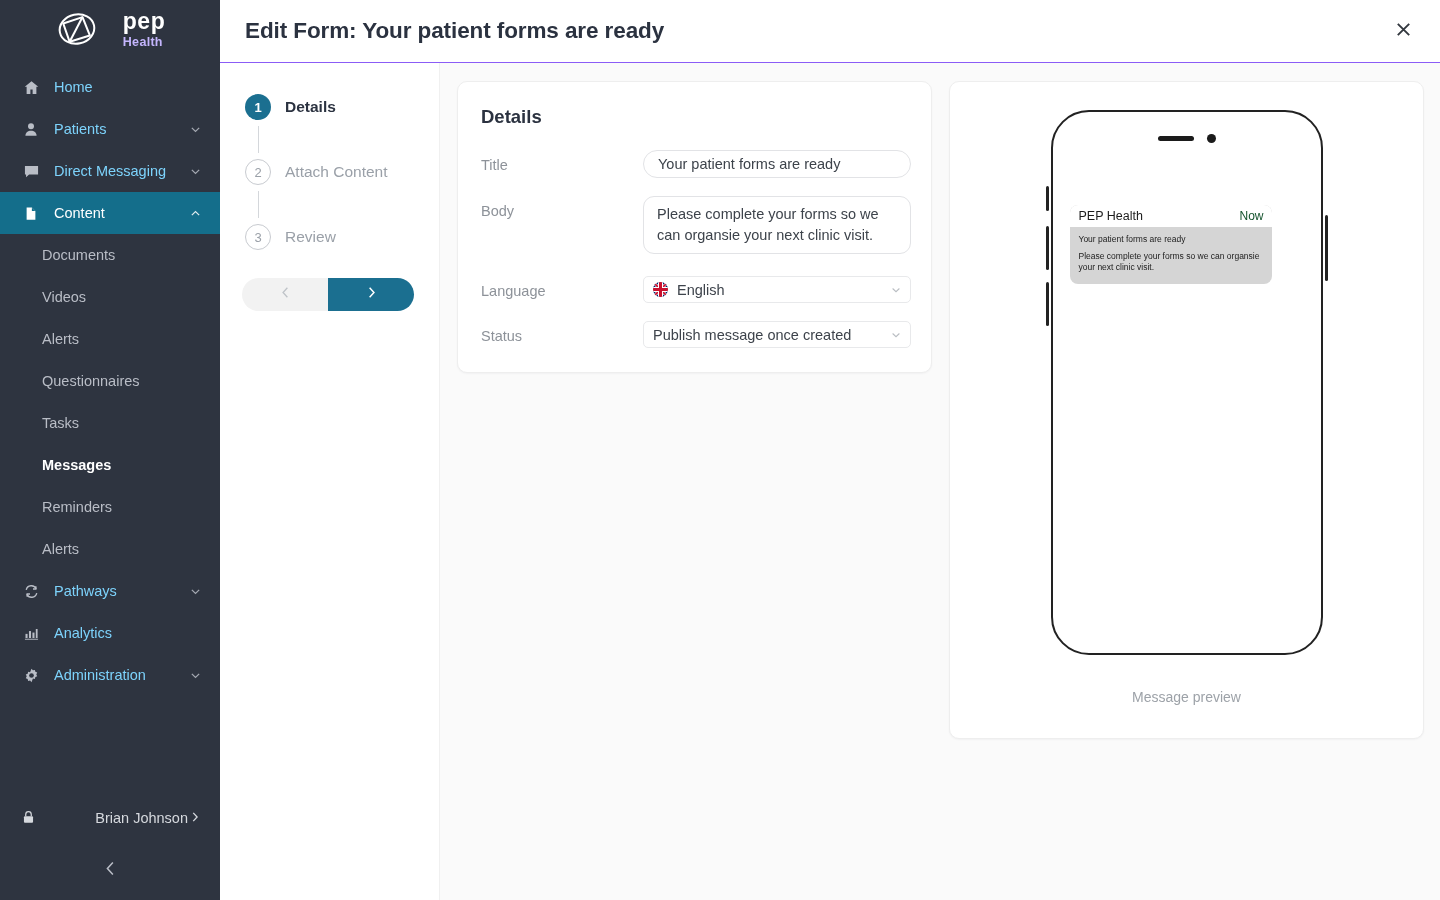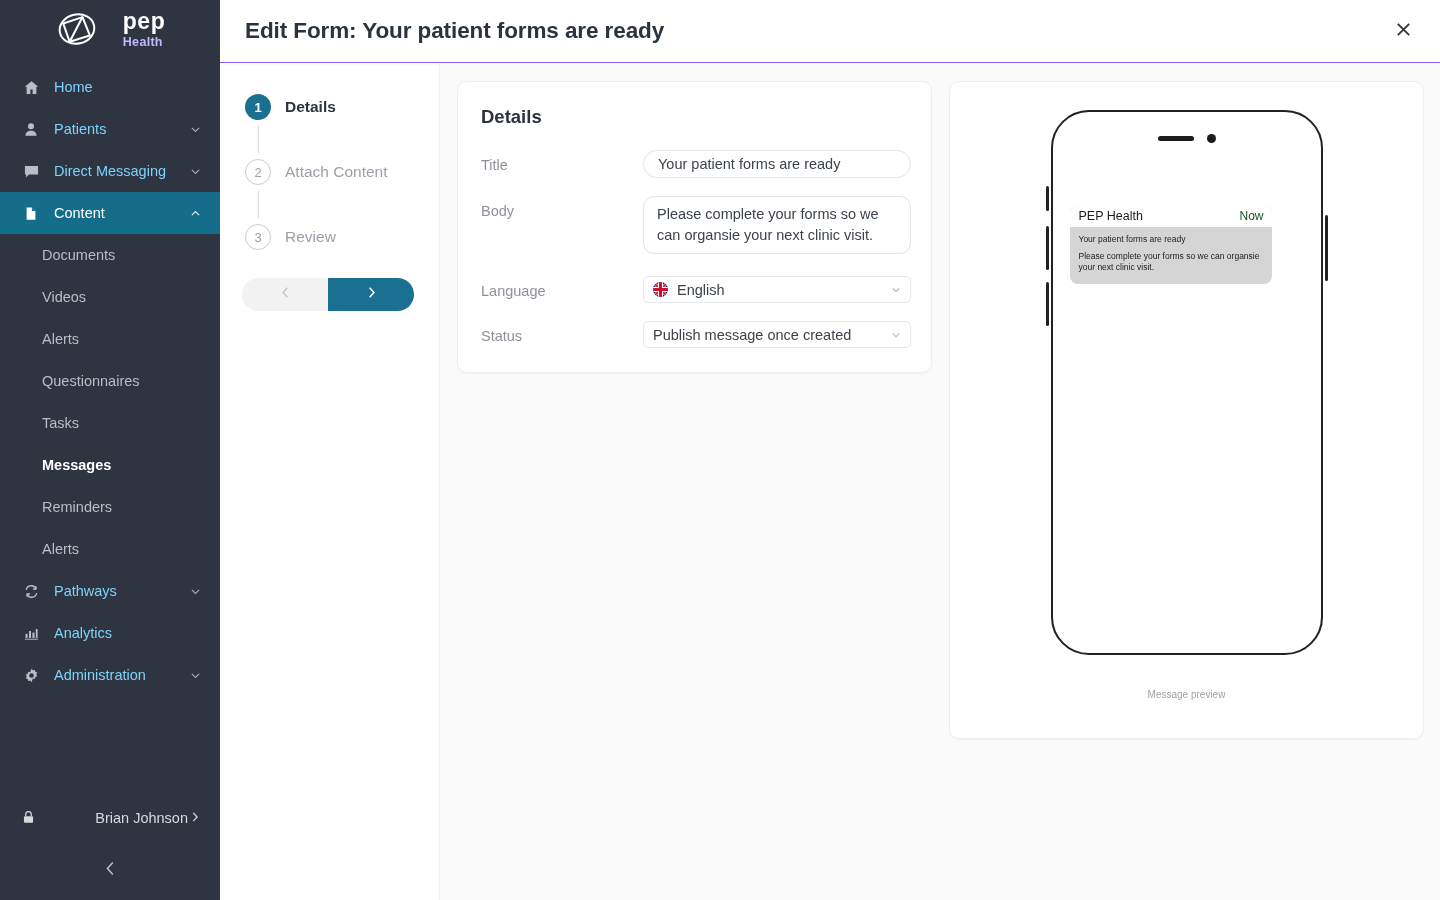--- a/index.html
+++ b/index.html
@@ -213,21 +213,21 @@
     height: 22px; background: #ffffff;
     display: flex; align-items: center;
     padding: 0 8px 0 9px;
   }
   .notif-app { flex: 1 1 auto; font-size: 12.5px; color: #1c1c1c; }
   .notif-time { font-size: 12px; color: #14532d; }
   .notif-body { padding: 7px 9px 10px 9px; }
   .notif-title { font-size: 8.5px; color: #1c1c1c; margin-bottom: 7px; }
   .notif-text { font-size: 8.5px; color: #1c1c1c; line-height: 1.35; }
 
-  .preview-caption { margin-top: 34px; font-size: 10px; color: #9da2a8; text-align: right; }
+  .preview-caption { margin-top: 34px; font-size: 14px; color: #9da2a8; text-align: right; }
 </style>
 </head>
 <body>
 
 <div class="app">
 
   <aside class="sidebar">
 
     <div class="logo-wrap">
       <svg class="logo-mark" viewBox="0 0 48 48">

